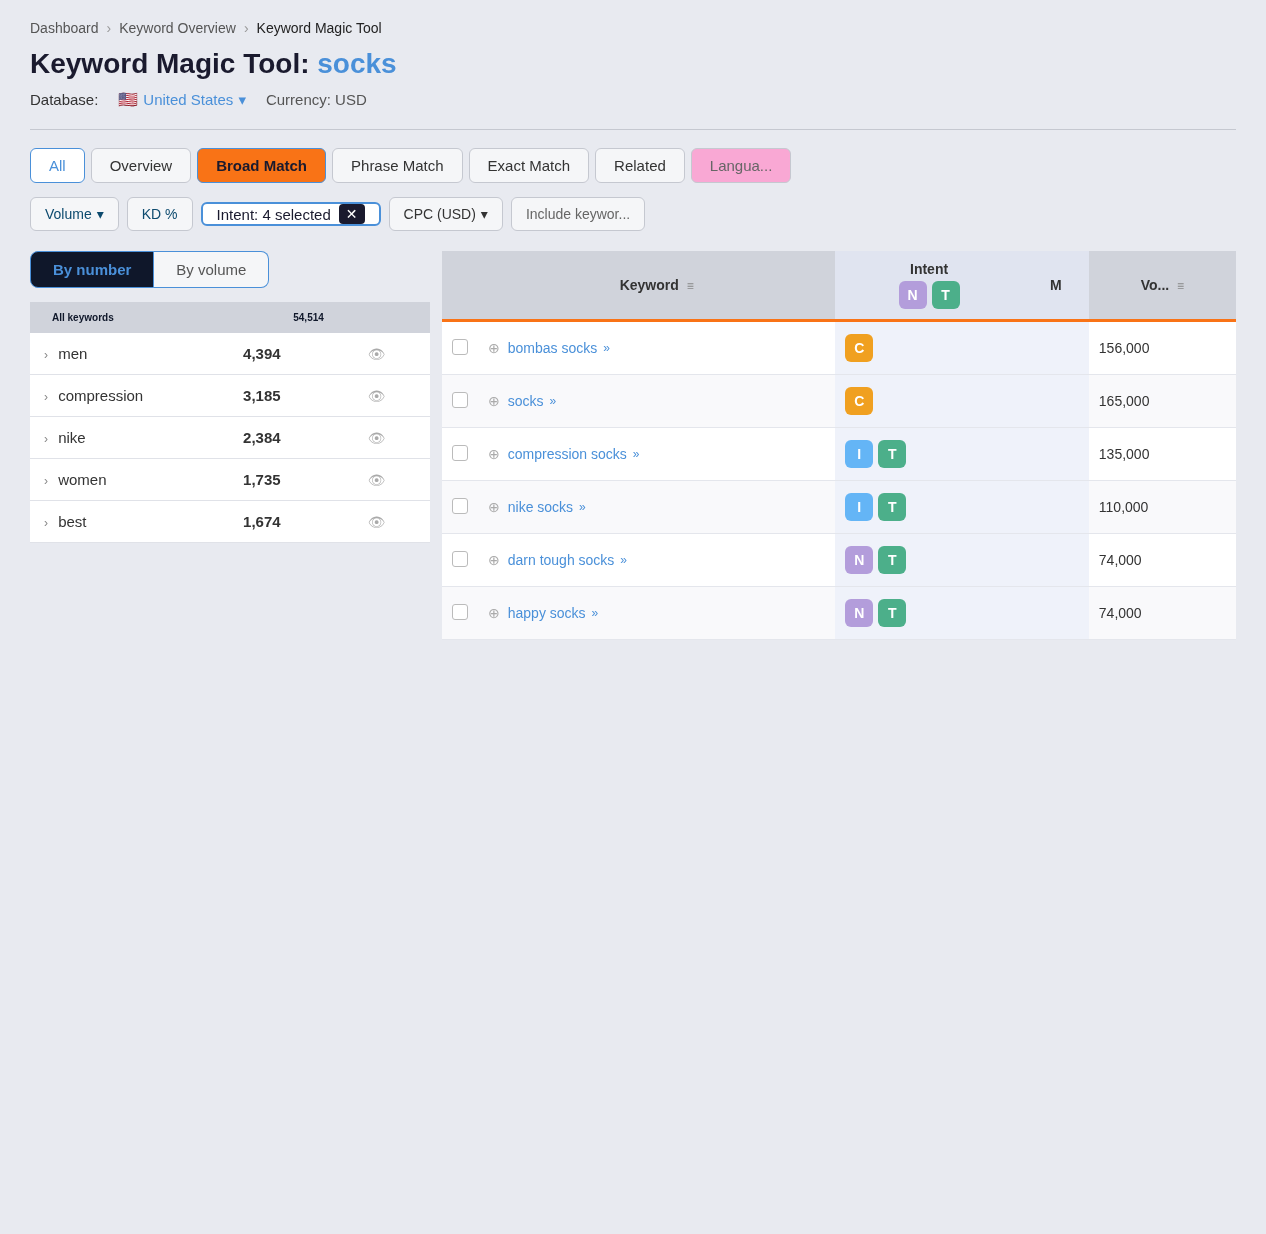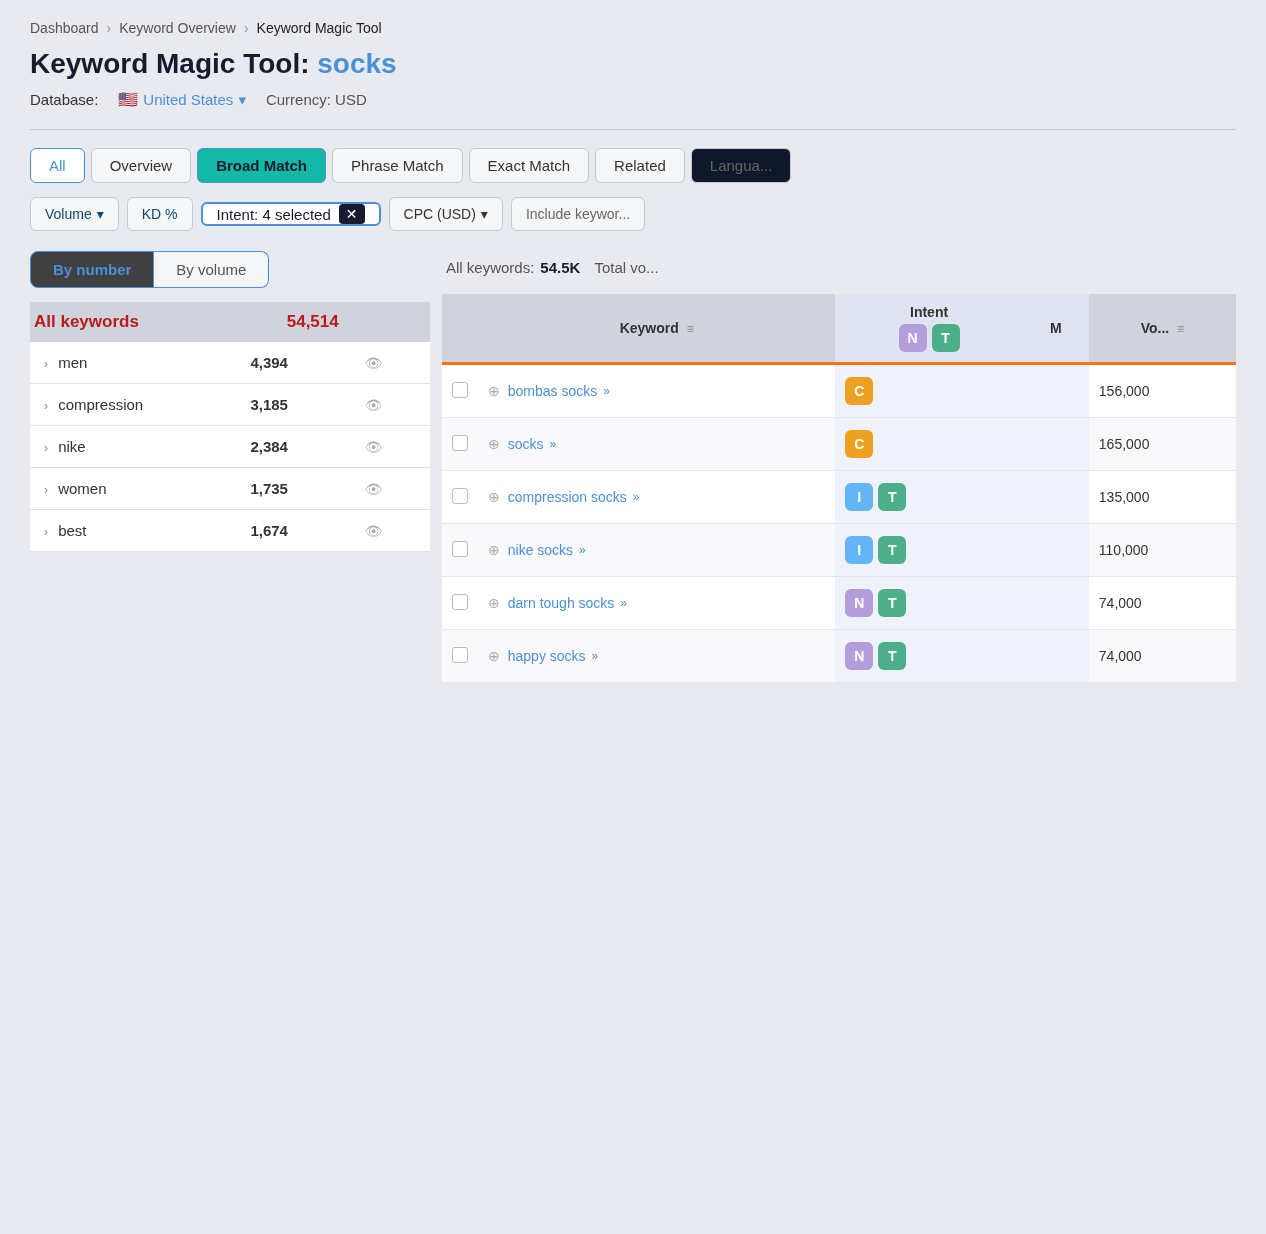--- a/index.html
+++ b/index.html
@@ -89,25 +89,25 @@
       white-space: nowrap;
     }
     .tab-btn.active {
       border-color: #4a90d9;
       color: #4a90d9;
       background: #fff;
     }
     .tab-btn.selected {
       border-color: #4a90d9;
       color: #1a1a2e;
-      background: #14b8a6;
+      background: #f97316;
       font-weight: 600;
     }
     .tab-btn.lang-btn {
-      background: #0f172a;
+      background: #f9a8d4;
       color: #666;
       border-color: #c5c8d0;
     }
     
     .filters-row {
       display: flex;
       align-items: center;
       gap: 8px;
       margin-bottom: 20px;
       flex-wrap: nowrap;
@@ -186,42 +186,42 @@
     .toggle-btn {
       padding: 9px 22px;
       border: 1.5px solid #4a90d9;
       background: #fff;
       color: #4a90d9;
       font-size: 15px;
       cursor: pointer;
     }
     .toggle-btn:first-child {
       border-radius: 8px 0 0 8px;
-      background: #404040;
+      background: #0f172a;
       color: #4a90d9;
       font-weight: 600;
     }
     .toggle-btn:last-child {
       border-radius: 0 8px 8px 0;
       background: #f5f6f8;
       color: #555;
       border-left: none;
     }
     .sidebar-table {
       width: 100%;
       border-collapse: collapse;
     }
     .sidebar-header-row {
       background: #d0d3db;
     }
     .sidebar-header-row td {
-      padding: 10px 4px;
+      padding: 10px 22px;
       font-weight: 600;
-      font-size: 17px;
-      color: #b91c1c;
+      font-size: 10px;
+      color: #0f172a;
     }
     .sidebar-row {
       background: #fff;
       border-bottom: 1px solid #e0e2e8;
     }
     .sidebar-row td {
       padding: 12px 14px;
       font-size: 15px;
       color: #333;
       vertical-align: middle;
@@ -464,25 +464,20 @@
               <span>best</span>
             </td>
             <td class="sidebar-count">1,674</td>
             <td><span class="eye-icon">👁</span></td>
           </tr>
         </tbody>
       </table>
     </div>
 
     <div class="right-area">
-      <div class="all-keywords-bar">
-        <span>All keywords:</span>
-        <span class="all-kw-count">54.5K</span>
-        <span style="margin-left:8px;">Total vo...</span>
-      </div>
       <table class="kw-table">
         <thead>
           <tr>
             <th style="width:36px;"></th>
             <th>
               Keyword <span class="sort-icon">≡</span>
             </th>
             <th class="intent-header" style="text-align:center; min-width:90px;">
               Intent
               <div style="display:flex; gap:5px; justify-content:center; margin-top:4px;">

